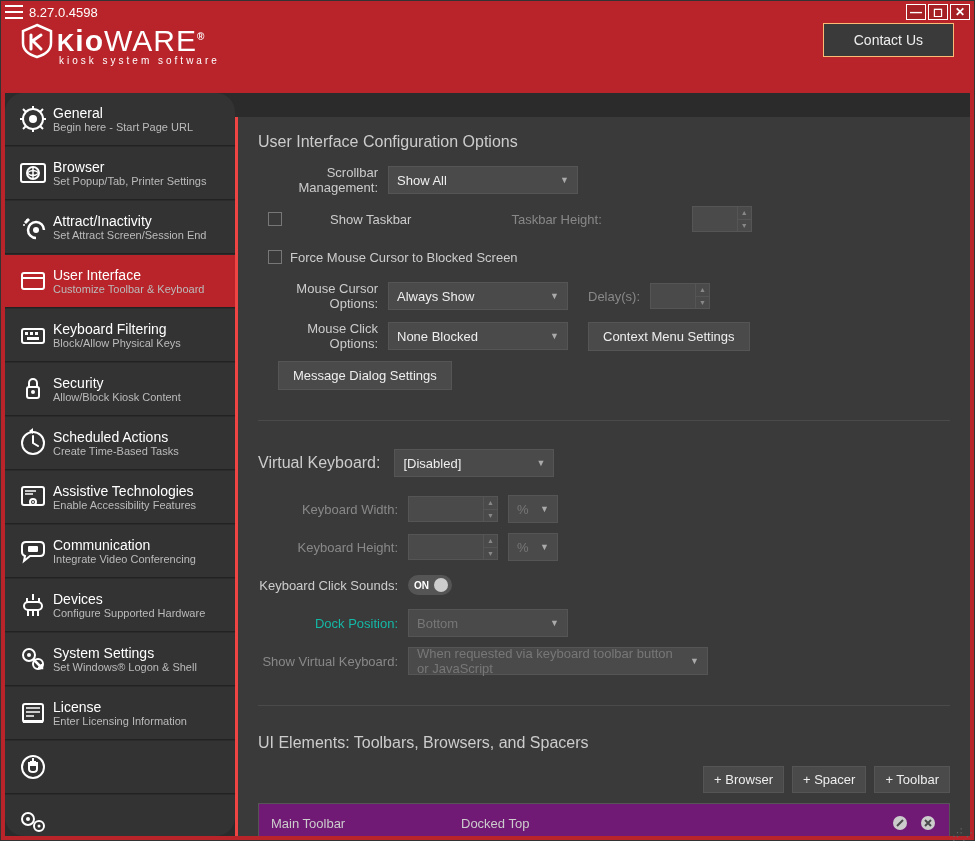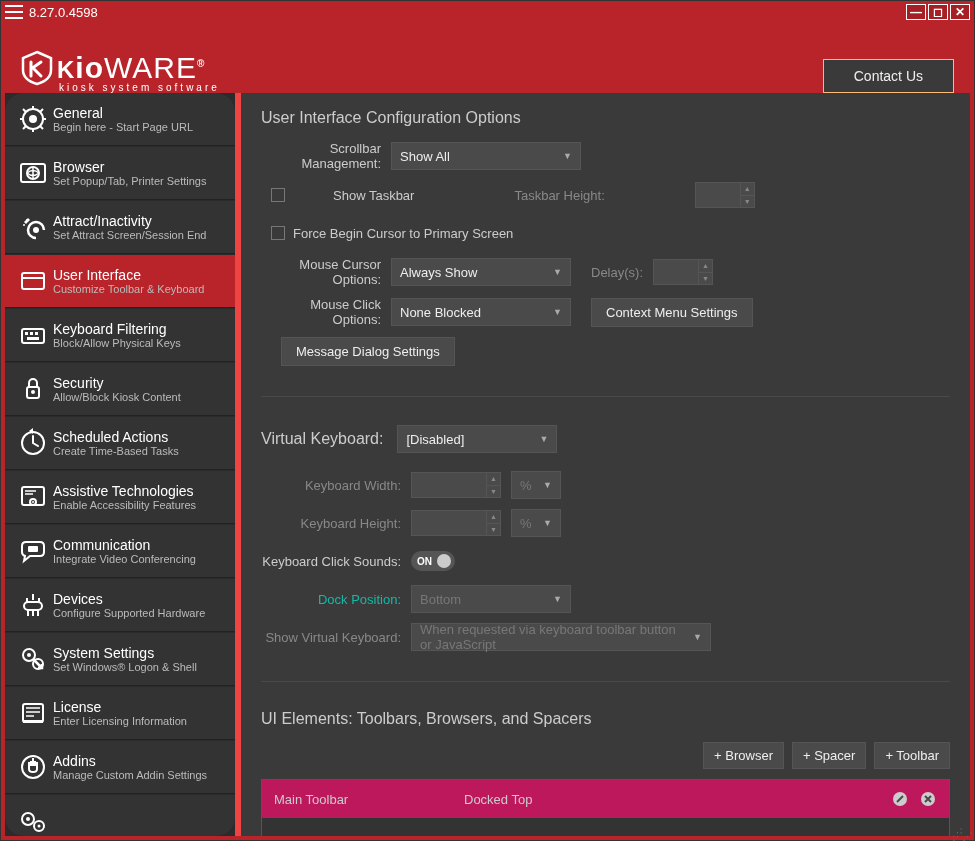--- a/index.html
+++ b/index.html
@@ -4,35 +4,35 @@
 <style>
   * { box-sizing: border-box; margin: 0; padding: 0; font-family: "Segoe UI", Arial, sans-serif; }
   body { background: #1a1a1a; width: 975px; height: 841px; overflow: hidden; color: #ccc; font-size: 13px; }
   .window { width: 975px; height: 841px; background: #b8242a; border: 1px solid #333; position: relative; }
   .titlebar { height: 22px; display: flex; align-items: center; justify-content: space-between; color: #fff; padding: 0 4px; gap: 40px; }
   .titlebar-left { display: flex; align-items: center; gap: 6px; }
   .hamburger { width: 18px; height: 14px; display: flex; flex-direction: column; justify-content: space-between; cursor: pointer; }
   .hamburger span { height: 2px; background: #fff; }
   .titlebar-right { display: flex; }
   .winbtn { width: 20px; height: 16px; display: flex; align-items: center; justify-content: center; cursor: pointer; color: #fff; font-size: 12px; font-weight: bold; border:1px solid #fff; margin-left:2px; background:rgba(0,0,0,0.1);}
-  .header { height: 70px; display: flex; align-items: flex-end; justify-content: space-between; padding: 0 20px; }
+  .header { height: 70px; display: flex; align-items: flex-start; justify-content: space-between; padding: 0 20px; }
   .logo { color: #fff; }
   .logo-main { font-size: 30px; font-weight: 600; letter-spacing: 1px; display:flex; align-items:center; gap:4px;}
   .logo-shield { width: 32px; height: 36px; position:relative;}
   .logo-sub { font-size: 10px; letter-spacing: 3px; margin-top: -4px; margin-left: 38px; }
   .contact-btn { background: #3a3a3a; border: 1px solid #fdba74; color: #eee; padding: 8px 30px; cursor: pointer; font-size: 14px;}
   .body-area { position: absolute; top: 92px; bottom: 4px; left: 4px; right: 4px; display: flex; background: #2b2b2b; }
   .sidebar { width: 230px; background: #2b2b2b; overflow-y: auto; border-radius: 19px; }
   .side-item { display: flex; align-items: center; padding: 10px 8px; cursor: pointer; border-bottom: 1px solid #222; background:#333; margin-bottom:1px;}
   .side-item.active { background: #b8242a; }
   .side-icon { width: 40px; height: 32px; display: flex; align-items: center; justify-content: center; color: #fff; flex-shrink: 0; }
   .side-text { flex: 1; }
   .side-title { color: #fff; font-size: 14px; }
   .side-sub { color: #bbb; font-size: 11px; }
-  .main { flex: 1; background: #3a3a3a; padding: 16px 20px; overflow-y: auto; position:relative; border-left:6px solid #ef4444;}
+  .main { flex: 1; background: #3a3a3a; padding: 16px 20px; overflow-y: auto; position:relative; border-left:3px solid #ef4444;margin-top:24px;}
   .main::-webkit-scrollbar, .sidebar::-webkit-scrollbar { width: 10px; }
   .main::-webkit-scrollbar-track { background: #2b2b2b; }
   .main::-webkit-scrollbar-thumb { background: #555; }
   .section-title { color: #ccc; font-size: 16px; margin-bottom: 14px; font-weight:400;}
   .section { margin-bottom: 28px; border-bottom: 1px solid #4a4a4a; padding-bottom: 20px;}
   .section:last-child { border-bottom:none; padding-bottom:60px;}
   .row { display: flex; align-items: center; margin-bottom: 10px; min-height: 28px; }
   .label { width: 130px; text-align: right; padding-right: 10px; color: #ccc; font-size: 13px;}
   .label-wide { width: 150px; text-align: right; padding-right: 10px; color: #ccc; font-size: 13px;}
   .select { background: #4a4a4a; border: 1px solid #555; color: #eee; padding: 4px 8px; height: 28px; display:flex; align-items:center; justify-content:space-between; cursor:pointer; min-width:160px;}
@@ -44,21 +44,21 @@
   .spinner-btns span { flex:1; display:flex; align-items:center; justify-content:center; font-size:7px; border-left:1px solid #555; cursor:pointer; color:#888;}
   .spinner-btns span:first-child { border-bottom:1px solid #555;}
   .btn { background: #4a4a4a; border: 1px solid #555; color: #eee; padding: 6px 14px; cursor: pointer; font-size:13px;}
   .toggle { width: 44px; height: 20px; background: #555; border-radius: 10px; position: relative; display:flex; align-items:center; cursor:pointer;}
   .toggle-knob { width: 14px; height: 14px; background: #ccc; border-radius: 50%; position: absolute; right: 4px;}
   .toggle-on-label { position:absolute; left:6px; color:#fff; font-size:10px; font-weight:bold;}
   .small-select { min-width:50px; width:50px;}
   .mini-buttons { display:flex; gap:8px; justify-content:flex-end; margin-bottom:10px;}
   .mini-btn { background:#4a4a4a; border:1px solid #555; color:#eee; padding:5px 10px; cursor:pointer; font-size:13px;}
   .toolbar-list { border:1px solid #555; background:#333; min-height:120px;}
-  .toolbar-row { display:flex; align-items:center; padding:10px 12px; background:#be185d; }
+  .toolbar-row { display:flex; align-items:center; padding:10px 12px; background:#701a75; }
   .toolbar-row-actions { margin-left:auto; display:flex; gap:10px;}
   .toolbar-row-actions span { width:18px; height:18px; display:flex; align-items:center; justify-content:center; cursor:pointer; color:#ccc;}
   .resize-grip { position:absolute; bottom:2px; right:2px; color:#666; font-size:11px; line-height:4px; letter-spacing:-1px;}
   svg { display:block; }
 </style>
 </head>
 <body>
 
 <div class="window">
 
@@ -267,24 +267,20 @@
           </div>
         </div>
         <div class="side-item">
           <div class="side-icon">
             <svg width="30" height="30" viewBox="0 0 30 30">
               <circle cx="15" cy="15" r="11" fill="none" stroke="#fff" stroke-width="2"></circle>
               <path d="M11 10 L11 17 Q11 20 15 20 Q19 20 19 17 L19 10 M15 10 L15 6" fill="none" stroke="#fff" stroke-width="2"></path>
               <rect x="12" y="9" width="6" height="5" fill="#fff"></rect>
             </svg>
           </div>
-          <div class="side-text">
-            <div class="side-title">Addins</div>
-            <div class="side-sub">Manage Custom Addin Settings</div>
-          </div>
         </div>
         <div class="side-item">
           <div class="side-icon">
             <svg width="30" height="30" viewBox="0 0 30 30">
               <circle cx="10" cy="13" r="6" fill="none" stroke="#fff" stroke-width="2"></circle>
               <circle cx="10" cy="13" r="2" fill="#fff"></circle>
               <circle cx="21" cy="20" r="5" fill="none" stroke="#fff" stroke-width="2"></circle>
               <circle cx="21" cy="20" r="1.5" fill="#fff"></circle>
             </svg>
           </div>
@@ -313,21 +309,21 @@
           <div class="spinner">
             <div class="spinner-btns">
                 <span>▲</span>
                 <span>▼</span>
               </div>
           </div>
         </div>
 
         <div class="row" style="padding-left:10px;">
           <span class="checkbox"></span>
-          <span>Force Begin Cursor to Primary Screen</span>
+          <span>Force Mouse Cursor to Blocked Screen</span>
         </div>
 
         <div class="row">
           <div class="label">Mouse Cursor Options:</div>
           <div class="select" style="width:180px;">
             <span>Always Show</span>
               <span class="select-arrow">▼</span>
           </div>
           <span style="width:20px;"></span>
           <span style="color:#888;">Delay(s):</span>

